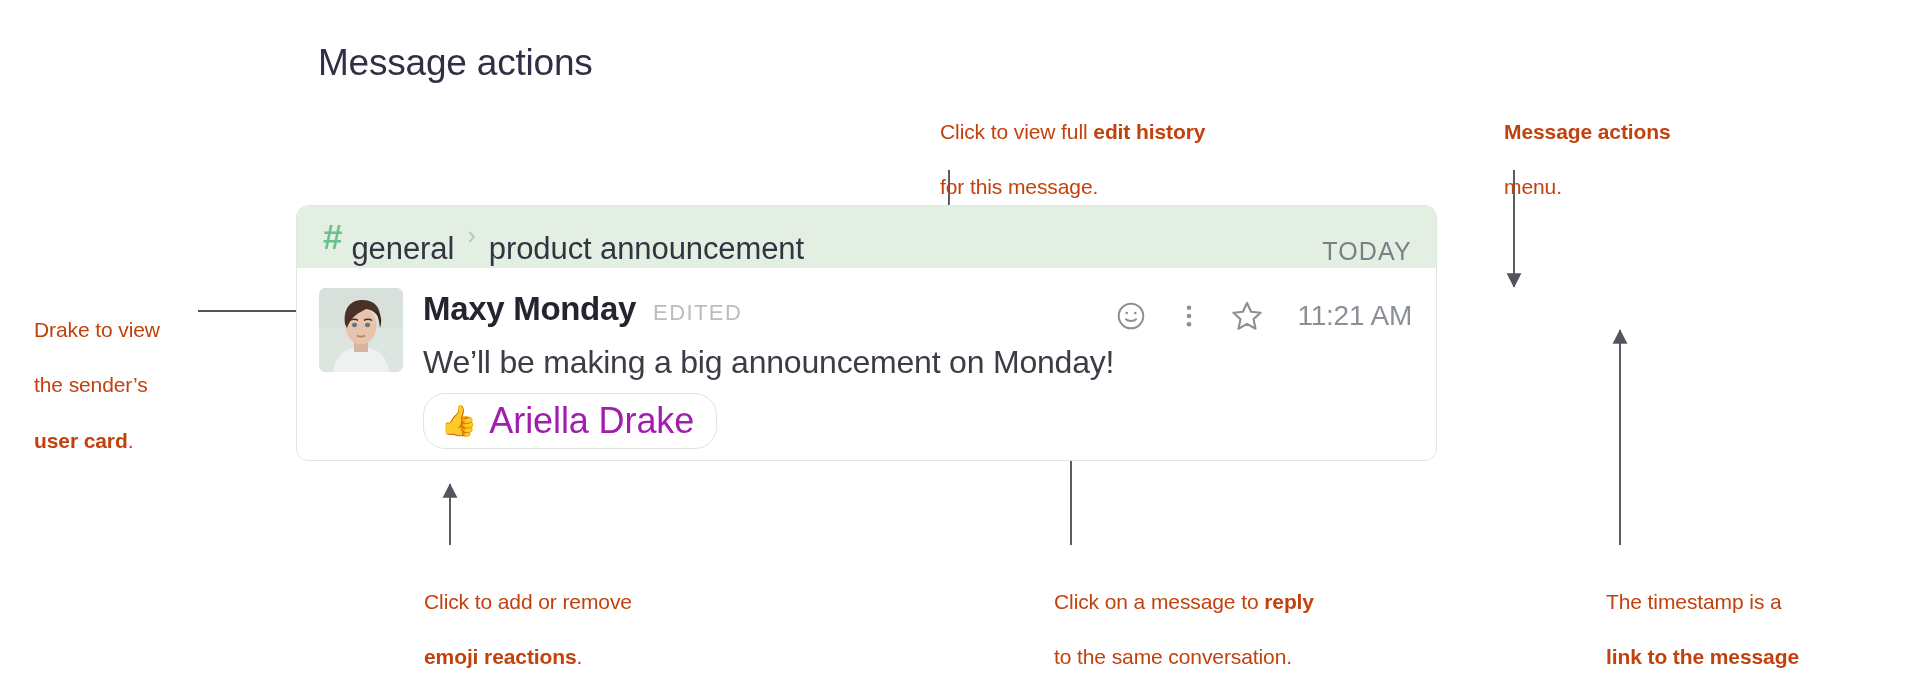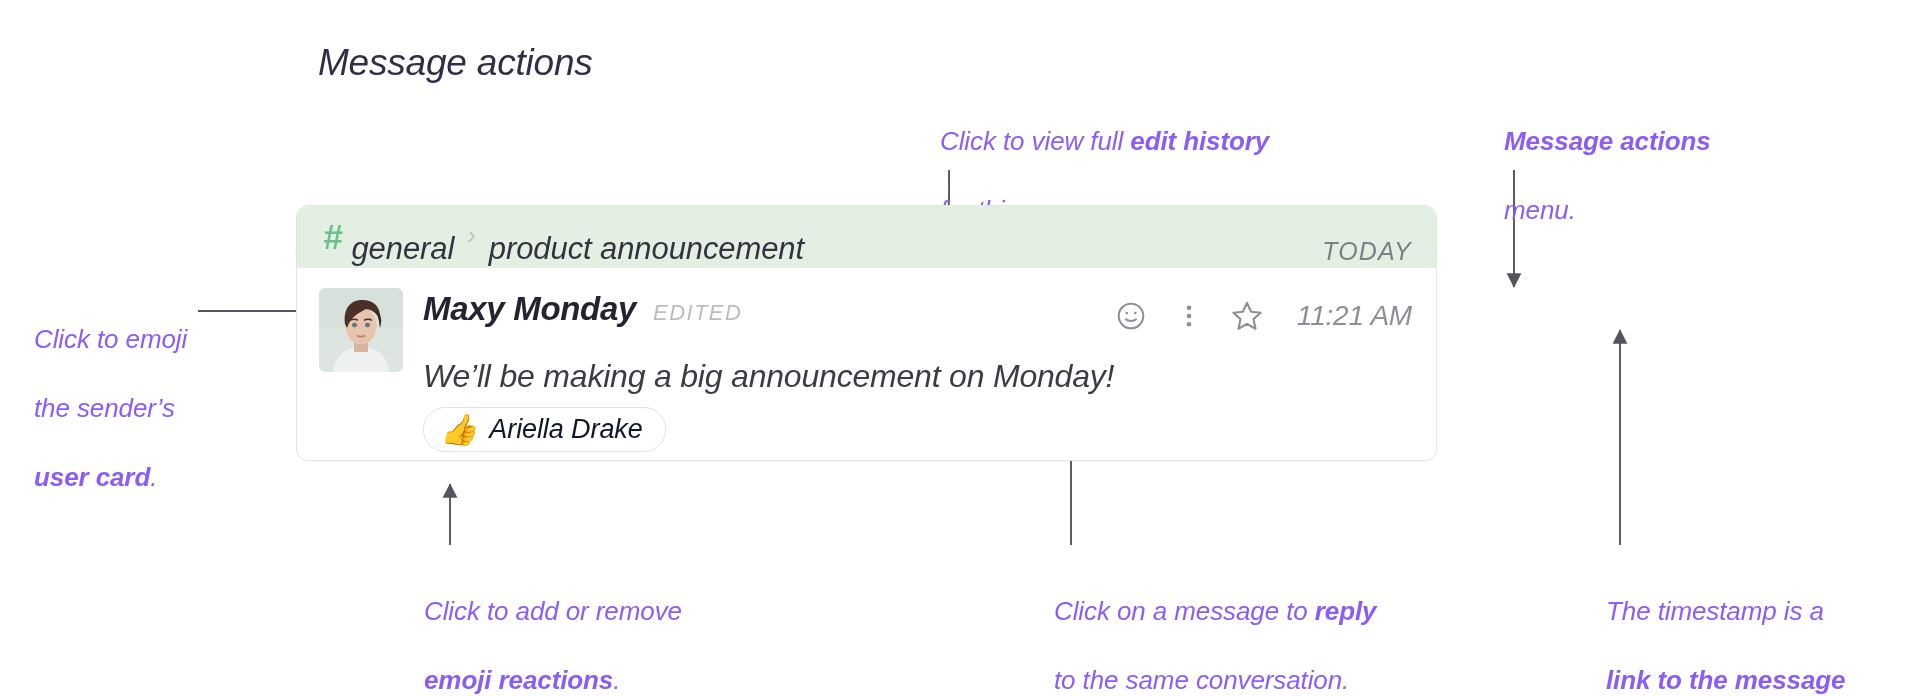--- a/index.html
+++ b/index.html
@@ -12,28 +12,27 @@
     height: 696px;
     position: relative;
     font-family: "Liberation Sans", sans-serif;
     overflow: hidden;
   }
   #stage {
     position: absolute;
     left: 0; top: 0;
     width: 1692px;
     height: 696px;
-    font-style: italic;
   }
 
   
   .anno {
     position: absolute;
-    color: #8b5cf6;
-    font-size: 26px;
+    color: #c2410c;
+    font-size: 21px;
     line-height: 1.32;
     font-weight: 400;
     letter-spacing: -0.1px;
     white-space: pre-line;
   }
   .anno b { font-weight: 700; }
 
   .page-title {
     position: absolute;
     left: 318px;
@@ -137,21 +136,21 @@
     letter-spacing: -0.3px;
   }
   .edited {
     margin-left: 17px;
     font-size: 22px;
     letter-spacing: 1.4px;
     color: #b9bcc0;
     font-weight: 400;
   }
   .msg-text {
-    margin-top: 28px;
+    margin-top: 14px;
     font-size: 32px;
     color: #3b3c46;
     letter-spacing: -0.2px;
   }
 
   .actions {
     position: absolute;
     right: 24px;
     top: 28px;
     display: flex;
@@ -185,22 +184,22 @@
     border-radius: 22px;
     padding: 6px 22px 6px 16px;
     background: #fff;
   }
   .reaction-emoji {
     font-size: 30px;
     line-height: 1;
     margin-right: 12px;
   }
   .reaction-name {
-    font-size: 27px;
-    color: #0f172a;
+    font-size: 36px;
+    color: #a21caf;
     letter-spacing: -0.1px;
   }
 </style>
 </head>
 <body>
 
 <div id="stage">
 
   <div class="page-title">Message actions</div>
 
@@ -220,21 +219,21 @@
 
       <path d="M450,545 L450,484"></path>
 
       <path d="M1071,545 L1071,423"></path>
 
       <path d="M1620,545 L1620,330"></path>
     </g>
   </svg>
 
   <div class="anno" style="left:34px; top:288px; width:190px;">
-    <span>Click to emoji</span><br>
+    <span>Drake to view</span><br>
     <span>the sender’s</span><br>
     <b>user card</b><span>.</span>
   </div>
 
   <div class="anno" style="left:940px; top:90px; width:420px;">
     <span>Click to view full </span><b>edit history</b><br>
     <span>for this message.</span>
   </div>
 
   <div class="anno" style="left:1504px; top:90px; width:300px;">

